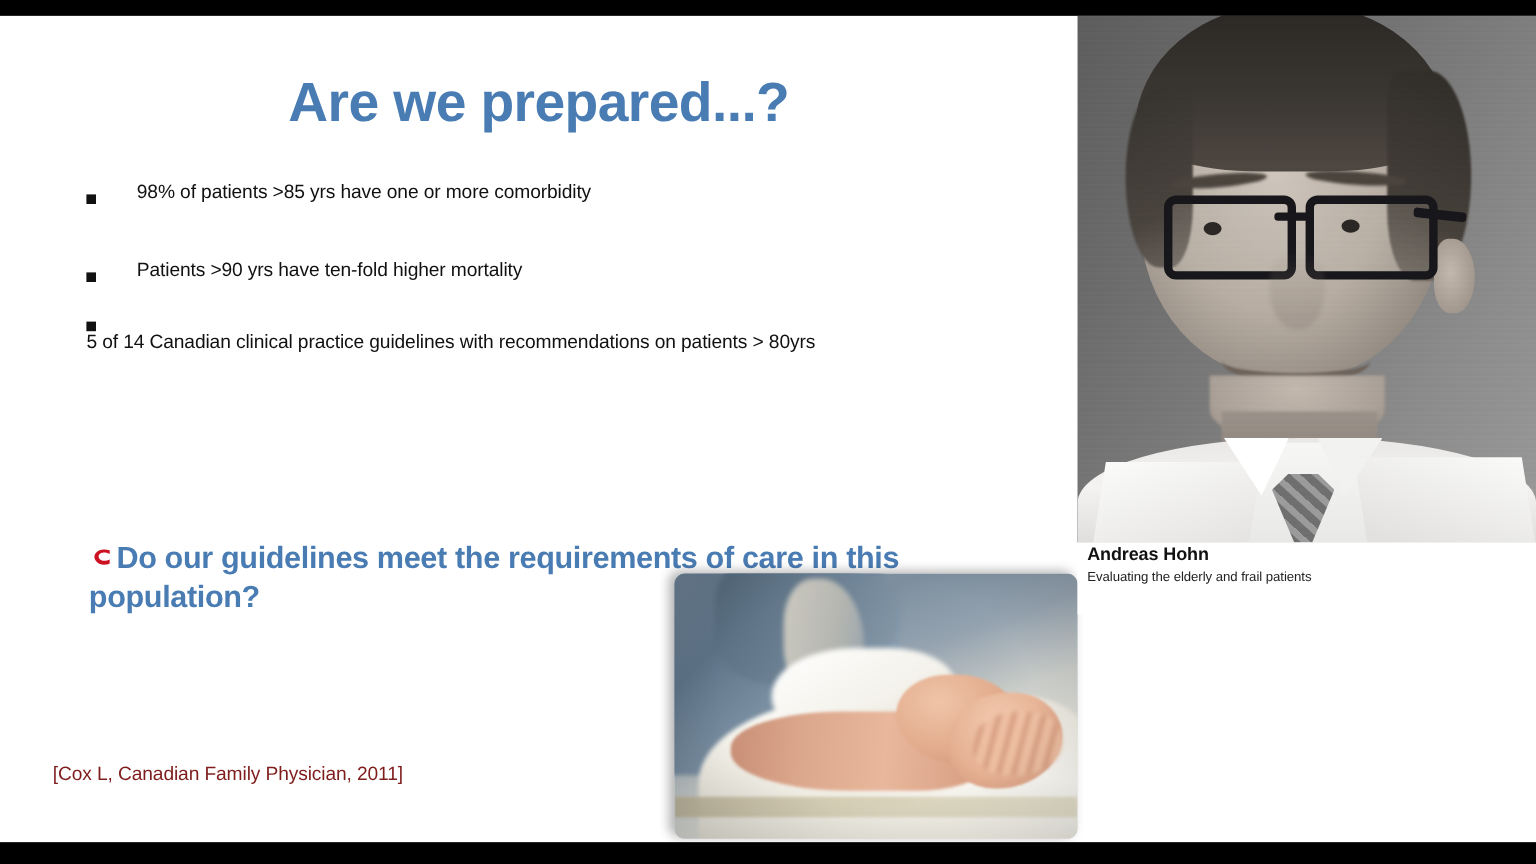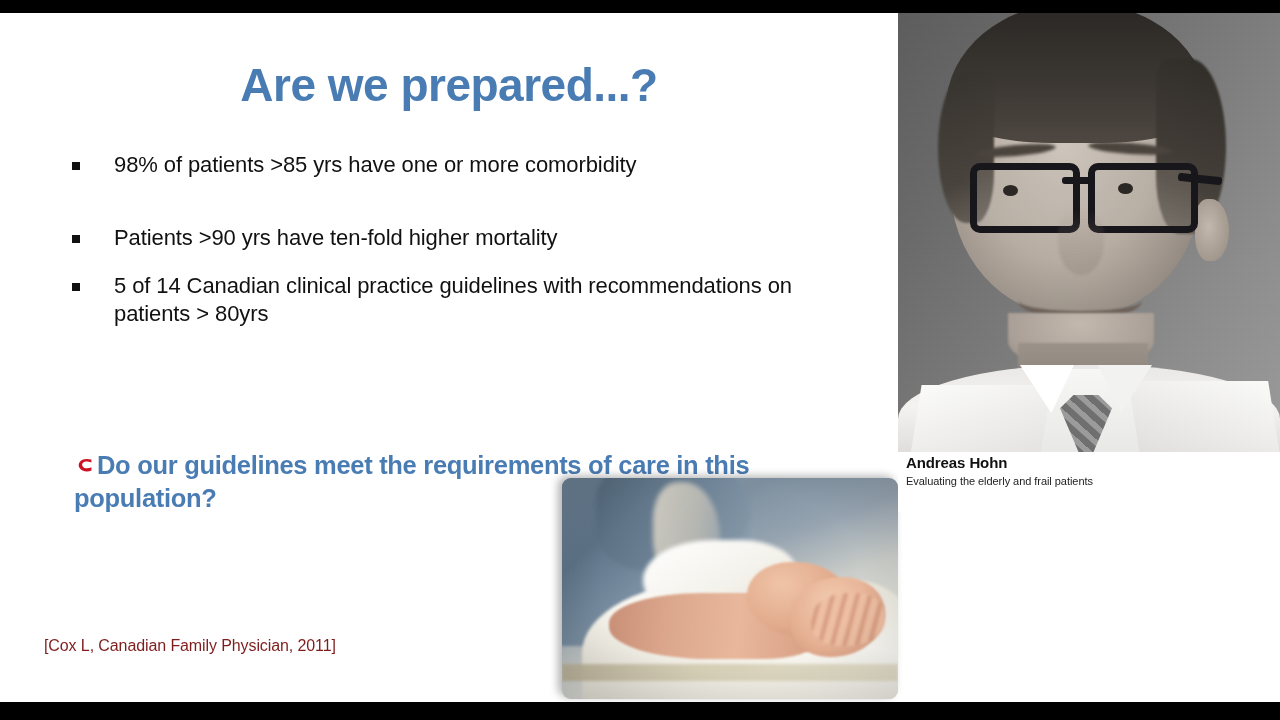--- a/index.html
+++ b/index.html
@@ -18,26 +18,26 @@
     font-size:46px;font-weight:bold;letter-spacing:-0.5px;
     color:#4a7cb4;font-family:"Liberation Sans",sans-serif;
   }
 
   .bullets{position:absolute;left:72px;top:138px;width:790px;}
   .bullet-row{display:flex;align-items:flex-start;margin-bottom:24px;}
   .bullet-mark{
     flex:0 0 auto;width:8px;height:8px;background:#111;margin-top:11px;margin-right:34px;
   }
   .bullet-text{
-    font-size:22px;line-height:1.28;color:#111;
+    font-size:16px;line-height:1.28;color:#111;
     font-family:"Liberation Sans",sans-serif;letter-spacing:-0.1px;
   }
   .bullet-row.b1{margin-bottom:45px;}
   .bullet-row.b2{margin-bottom:20px;}
-  .bullet-row.b3{margin-bottom:63px;}
+  .bullet-row.b3{margin-bottom:63px;flex-direction:column;}
 
   
   .question{
     position:absolute;left:74px;top:436px;width:730px;
     font-size:25.5px;font-weight:bold;line-height:1.28;color:#4a7cb4;
     letter-spacing:-0.3px;
   }
   .q-arrow{
     display:inline-block;width:22px;height:24px;vertical-align:-4px;margin-right:1px;
   }

